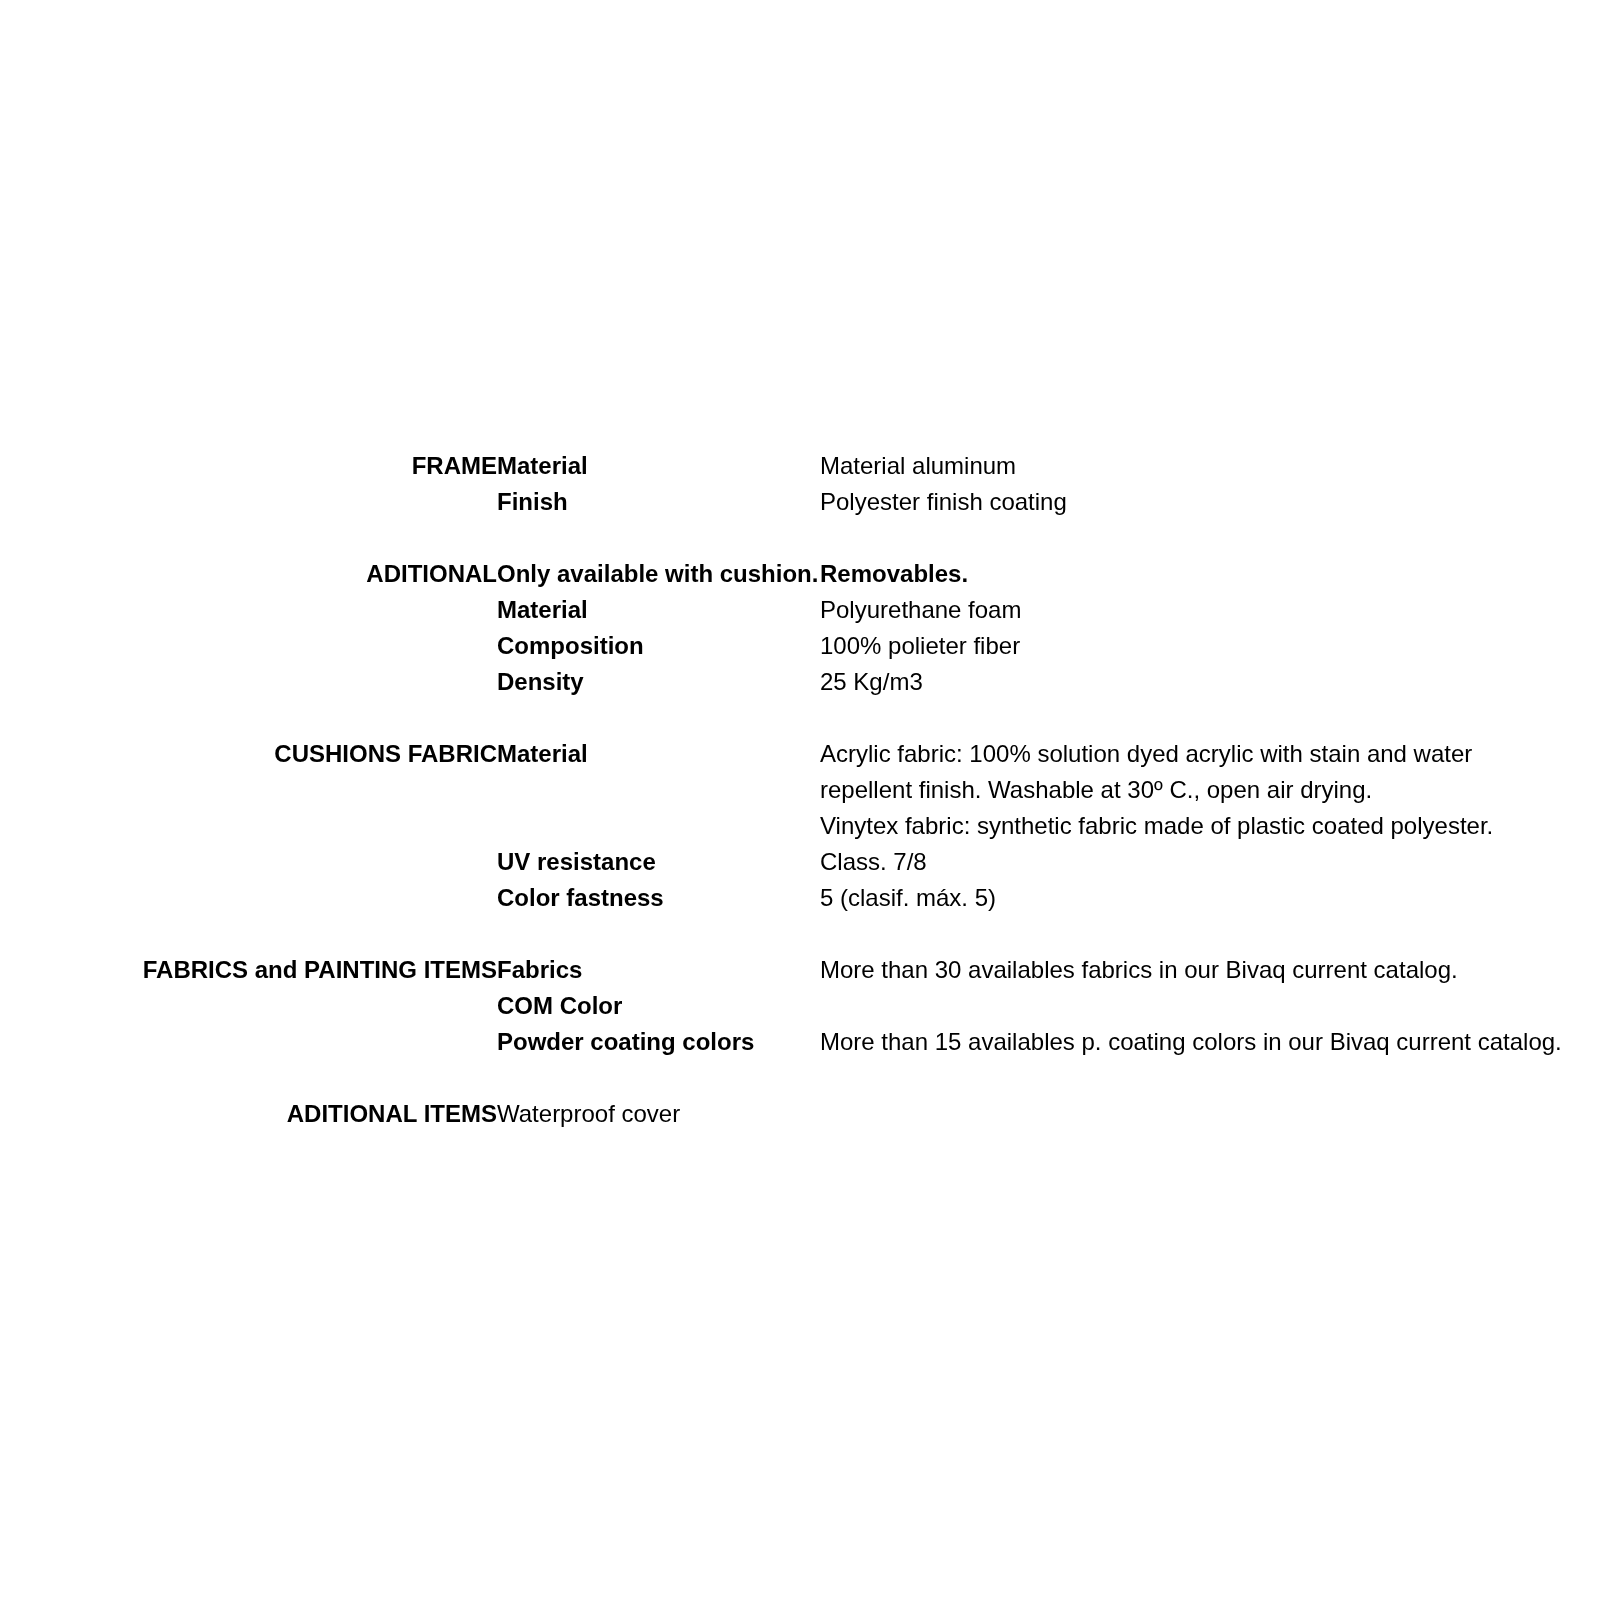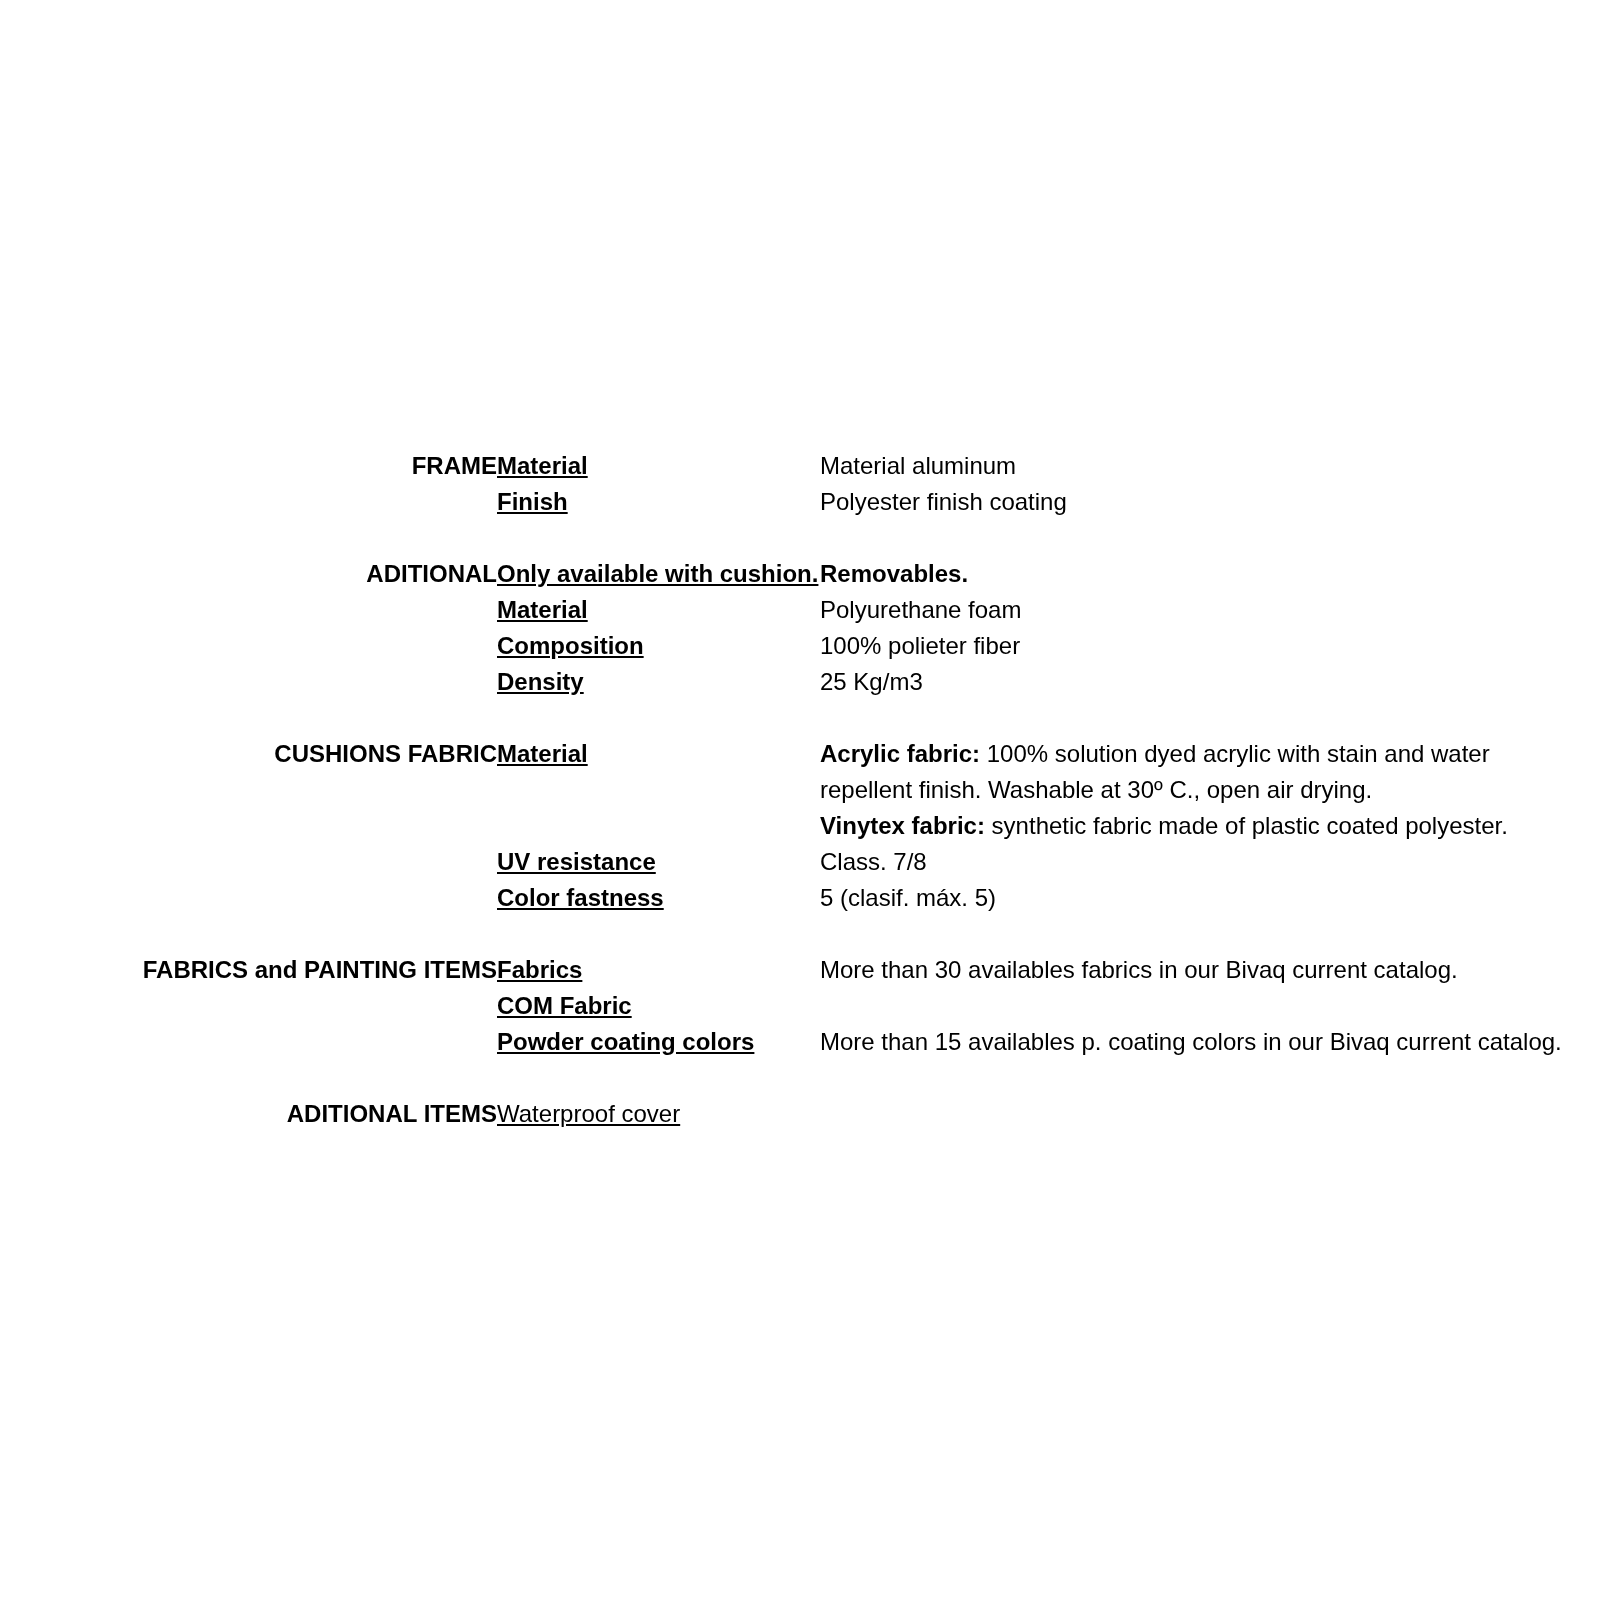--- a/index.html
+++ b/index.html
@@ -32,36 +32,35 @@
     min-width: 0;
   }
   .spec-row {
     display: grid;
     grid-template-columns: 323px 1fr;
     align-items: start;
   }
   .spec-label {
     font-weight: bold;
     white-space: nowrap;
-    text-decoration: underline;
   }
   .spec-label.normal {
     font-weight: normal;
   }
   .spec-value {
     white-space: nowrap;
   }
   .spec-value.bold {
     font-weight: bold;
   }
   .value-line {
     white-space: nowrap;
   }
   .value-line .lead {
-    font-weight: bold;
+    font-weight: normal;
   }
 </style>
 </head>
 <body style="background: rgb(255, 255, 255); color: rgb(0, 0, 0);">
 
 <section class="spec-section">
   <div class="section-name">FRAME</div>
   <div class="spec-rows">
     <div class="spec-row">
       <div class="spec-label">Material</div>
@@ -119,21 +118,21 @@
 </section>
 
 <section class="spec-section">
   <div class="section-name">FABRICS and PAINTING ITEMS</div>
   <div class="spec-rows">
     <div class="spec-row">
       <div class="spec-label">Fabrics</div>
       <div class="spec-value">More than 30 availables fabrics in our Bivaq current catalog.</div>
     </div>
     <div class="spec-row">
-      <div class="spec-label">COM Fabric</div>
+      <div class="spec-label">COM Color</div>
       <div class="spec-value"></div>
     </div>
     <div class="spec-row">
       <div class="spec-label">Powder coating colors</div>
       <div class="spec-value">More than 15 availables p. coating colors in our Bivaq current catalog.</div>
     </div>
   </div>
 </section>
 
 <section class="spec-section">

